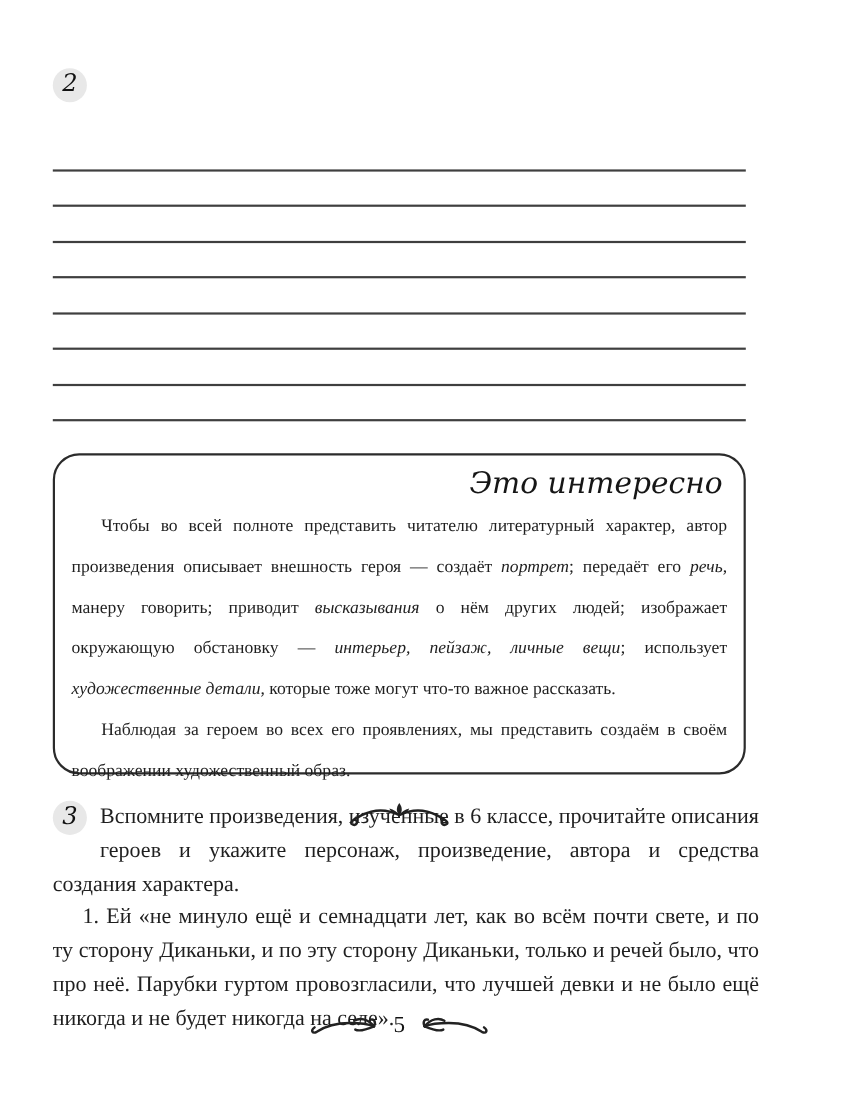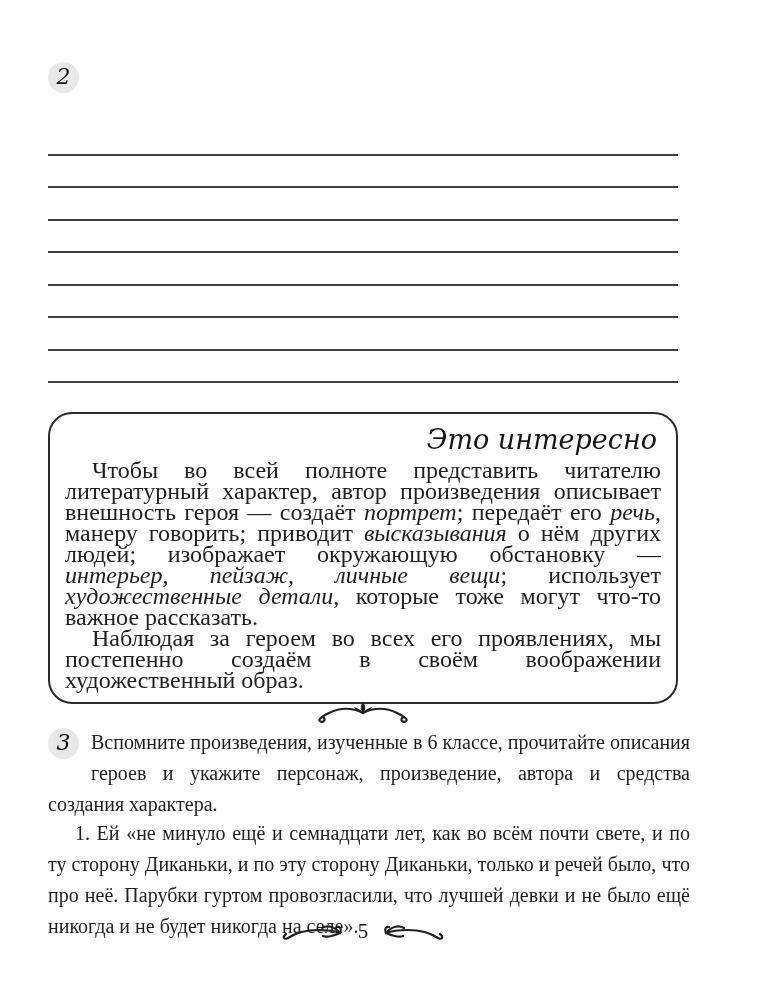--- a/index.html
+++ b/index.html
@@ -54,21 +54,21 @@
   .box-heading{
     text-align:right;
     font-family:"DejaVu Serif",serif;
     font-style:italic;
     font-size:27px;
     line-height:40px;
     padding-right:4px;
     color:#161616;
   }
   .box-para{
-    font-size:24px;line-height:21px;
+    font-size:16px;line-height:37px;
     text-align:justify;
     text-indent:27px;
   }
   .box-para i{font-style:italic;}
   .box-flourish{display:block;margin:7px auto 0 auto;}
 
   
   .quote{
     position:absolute;top:818px;left:0;width:642px;
     font-size:20px;line-height:31px;
@@ -102,21 +102,21 @@
         <div class="write-line"></div>
         <div class="write-line"></div>
         <div class="write-line"></div>
         <div class="write-line"></div>
       </div>
 
     <div class="info-box">
       <div class="box-heading">Это интересно</div>
       <div>
           <p class="box-para"><span>Чтобы во всей полноте представить читателю литературный характер, автор произведения описывает внешность героя — создаёт </span><i>портрет</i><span>; передаёт его </span><i>речь</i><span>, манеру говорить; приводит </span><i>высказывания</i><span> о нём других людей; изображает окружающую обстановку — </span><i>интерьер, пейзаж, личные вещи</i><span>; использует </span><i>художественные детали</i><span>, которые тоже могут что-то важное рассказать.</span></p>
-          <p class="box-para"><span>Наблюдая за героем во всех его проявлениях, мы постепенно создаём в своём воображении художественный образ.</span></p>
+          <p class="box-para"><span>Наблюдая за героем во всех его проявлениях, мы представить создаём в своём воображении художественный образ.</span></p>
         </div>
       <svg class="box-flourish" width="104" height="26" viewBox="0 0 104 26">
         <g fill="none" stroke="#222" stroke-width="2.2" stroke-linecap="round">
           <path d="M52 15 C40 9 28 10 18 15 C10 19 6 22 9.5 23.5 C13 25 15.5 21 11.5 19"></path>
           <path d="M52 15 C64 9 76 10 86 15 C94 19 98 22 94.5 23.5 C91 25 88.5 21 92.5 19"></path>
         </g>
         <g fill="#222">
           <path d="M52 4 C49 8 49 12 52 15 C55 12 55 8 52 4"></path>
           <path d="M43 9 C47 10 50 12 52 15 C48 14 44 12 43 9"></path>
           <path d="M61 9 C57 10 54 12 52 15 C56 14 60 12 61 9"></path>

